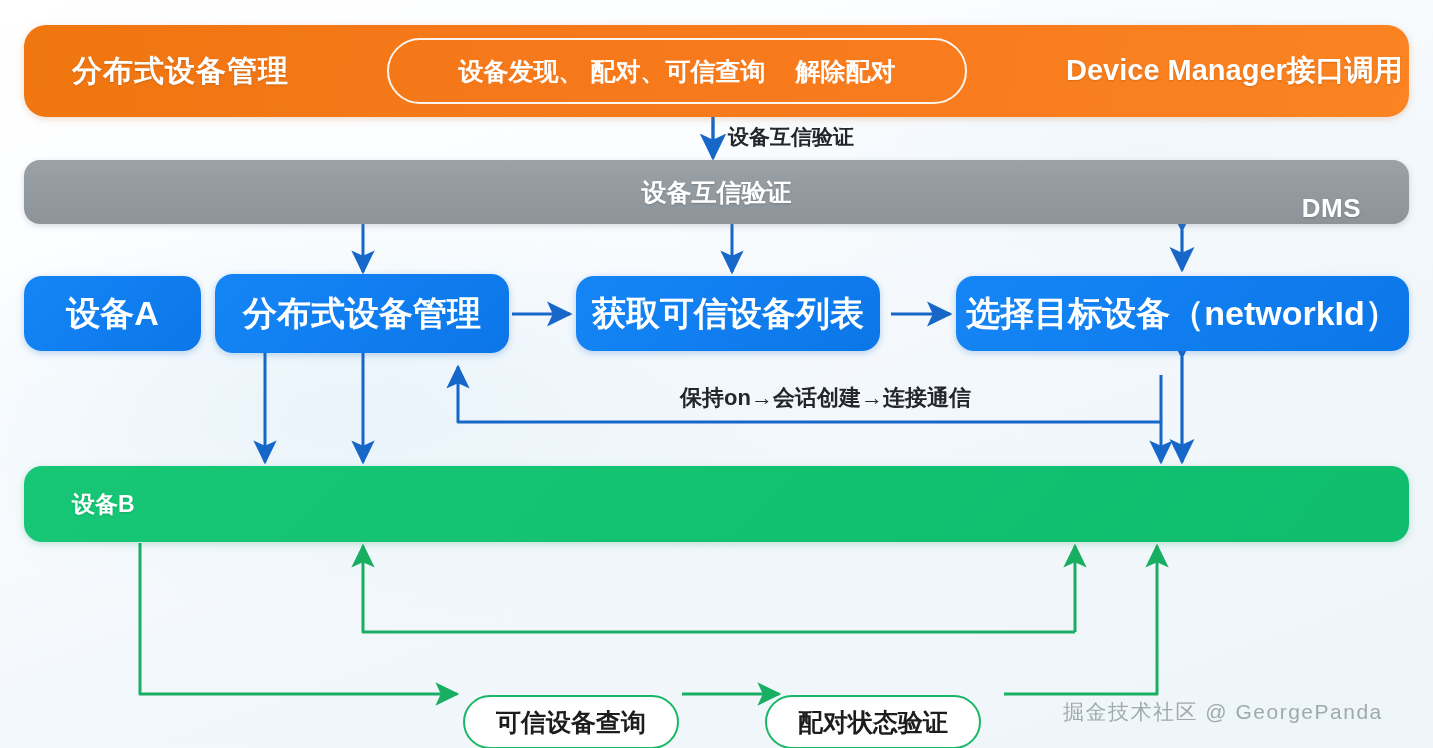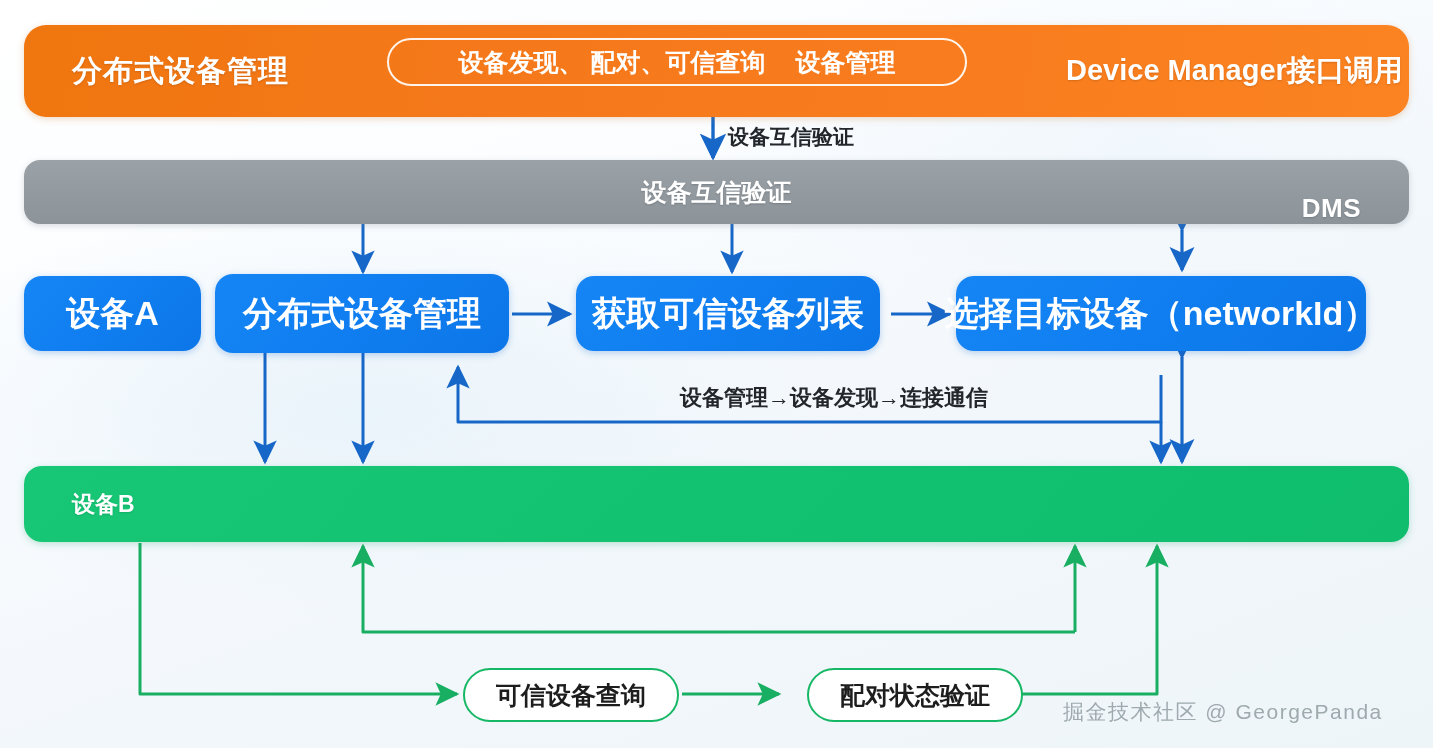--- a/index.html
+++ b/index.html
@@ -55,21 +55,21 @@
     color: #ffffff;
     font-size: 30px;
     font-weight: bold;
     letter-spacing: 1px;
     white-space: nowrap;
     text-shadow: 0 1px 2px rgba(150,70,10,0.35);
   }
   .orange-pill {
     position: absolute;
     left: 363px; top: 13px;
-    width: 580px; height: 48px;
+    width: 580px; height: 66px;
     box-sizing: border-box;
     border: 2.5px solid rgba(255,255,255,0.92);
     border-radius: 33px;
     display: flex;
     align-items: center;
     justify-content: center;
     gap: 30px;
     color: #ffffff;
     font-size: 25px;
     font-weight: bold;
@@ -124,21 +124,21 @@
     border-radius: 18px;
     color: #ffffff;
     font-size: 34px;
     font-weight: bold;
     white-space: nowrap;
     box-shadow: 0 2px 7px rgba(20,100,200,0.28);
   }
   .bb1 { left: 24px;  top: 276px; width: 177px; height: 75px; }
   .bb2 { left: 215px; top: 274px; width: 294px; height: 79px; }
   .bb3 { left: 576px; top: 276px; width: 304px; height: 75px; }
-  .bb4 { left: 956px; top: 276px; width: 410px; height: 75px; }
+  .bb4 { left: 956px; top: 276px; width: 453px; height: 75px; }
 
   
   .band-green {
     left: 24px; top: 466px;
     width: 1385px; height: 76px;
     background: linear-gradient(135deg, #17C776 0%, #12C271 50%, #0FBD6D 100%);
     border-radius: 18px;
     box-shadow: 0 2px 7px rgba(20,160,100,0.25);
   }
   .green-left {
@@ -166,23 +166,24 @@
     display: flex;
     align-items: center;
     justify-content: center;
     background: #ffffff;
     border: 2.5px solid #16B765;
     border-radius: 30px;
     color: #1d1d1d;
     font-size: 25px;
     font-weight: bold;
     white-space: nowrap;
+    margin-top: 27px;
   }
   .pg1 { left: 463px; top: 668px; width: 216px; height: 54px; }
-  .pg2 { left: 807px; top: 668px; width: 216px; height: 54px; }
+  .pg2 { left: 765px; top: 668px; width: 216px; height: 54px; }
 
   
   .edge-label {
     position: absolute;
     color: #23262a;
     font-size: 21px;
     font-weight: bold;
     white-space: nowrap;
     background: transparent;
   }
@@ -287,21 +288,21 @@
     <g>
       <path d="M1075,632 L1075,546" fill="none" stroke="#19AF63" stroke-width="3" marker-end="url(#arrG)"></path>
     </g>
   </svg>
 
   <div class="band band-orange">
     <div class="orange-title">分布式设备管理</div>
 
     <div class="orange-pill">
       <span>设备发现、 配对、可信查询</span>
-      <span>设备管理</span>
+      <span>解除配对</span>
     </div>
 
     <div class="orange-right">Device Manager接口调用</div>
   </div>
 
   <div class="band band-gray">
     <div class="gray-center">设备互信验证</div>
     <div class="gray-right">DMS</div>
   </div>
 
@@ -311,17 +312,17 @@
   <div class="bluebox bb4">选择目标设备（networkId）</div>
 
   <div class="band band-green">
     <div class="green-left">设备B</div>
   </div>
 
   <div class="pill-green pg1">可信设备查询</div>
   <div class="pill-green pg2">配对状态验证</div>
 
   <div class="edge-label lbl-trust">设备互信验证</div>
-  <div class="edge-label lbl-flow">设备管理→设备发现→连接通信</div>
+  <div class="edge-label lbl-flow">保持on→会话创建→连接通信</div>
 
   <div class="watermark">掘金技术社区 @ GeorgePanda</div>
 
 </div>
 
 </body></html>

